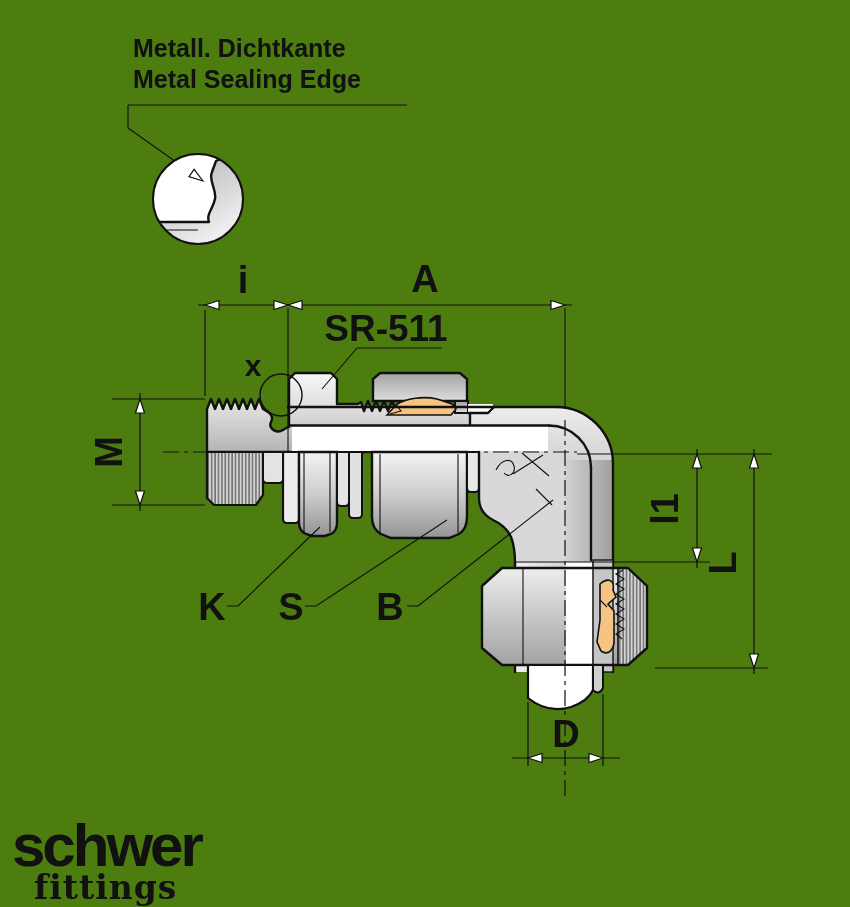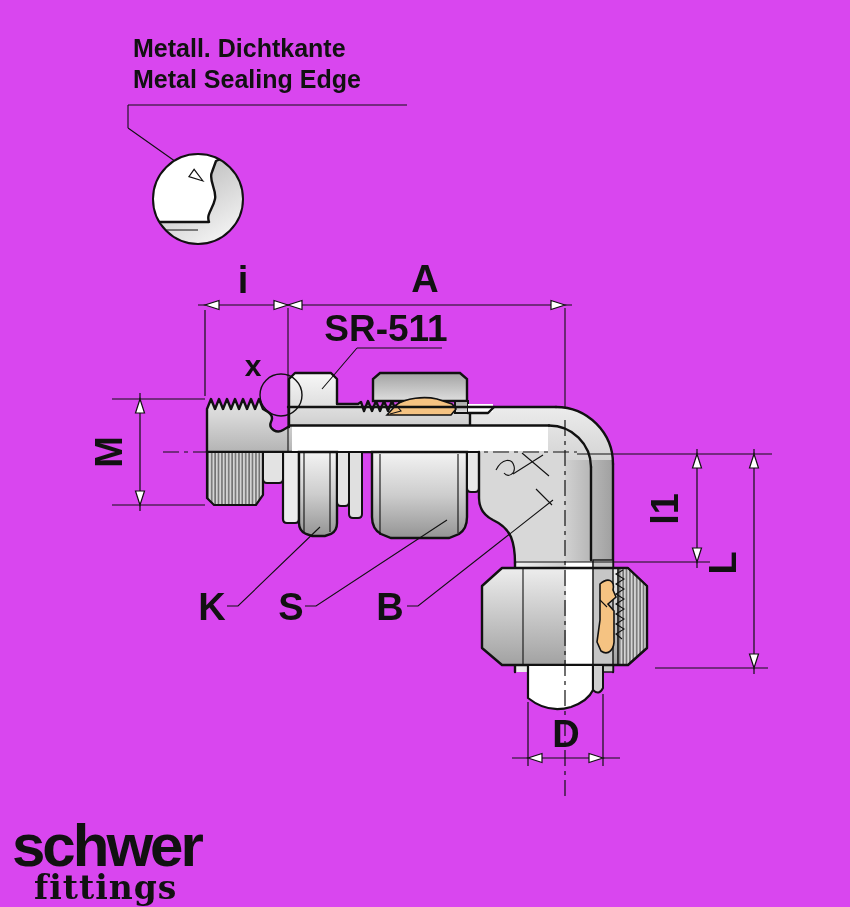--- a/index.html
+++ b/index.html
@@ -1,16 +1,16 @@
 <!DOCTYPE html>
 <html><head>
 <meta charset="utf-8">
 <style>
   html,body{margin:0;padding:0;background:#ffffff;}
-  #stage{position:relative;width:850px;height:907px;background:#d946ef;overflow:hidden;
+  #stage{position:relative;width:850px;height:907px;background:#4d7c0f;overflow:hidden;
          font-family:"Liberation Sans", sans-serif;}
   svg{position:absolute;left:0;top:0;}
   text{fill:#111;}
   .lbl{font-weight:bold;font-size:38px;}
   .lbl-sm{font-weight:bold;font-size:30px;}
   .note{font-weight:bold;font-size:37px;}
   .head{font-weight:bold;font-size:25px;}
   .logo-word{font-weight:bold;font-size:60px;letter-spacing:-3px;}
   .logo-sub{font-family:"DejaVu Serif", serif;font-weight:bold;font-size:33px;letter-spacing:1px;}
   .outl{fill:none;stroke:#111;stroke-width:2.4;stroke-linejoin:round;stroke-linecap:round;}

